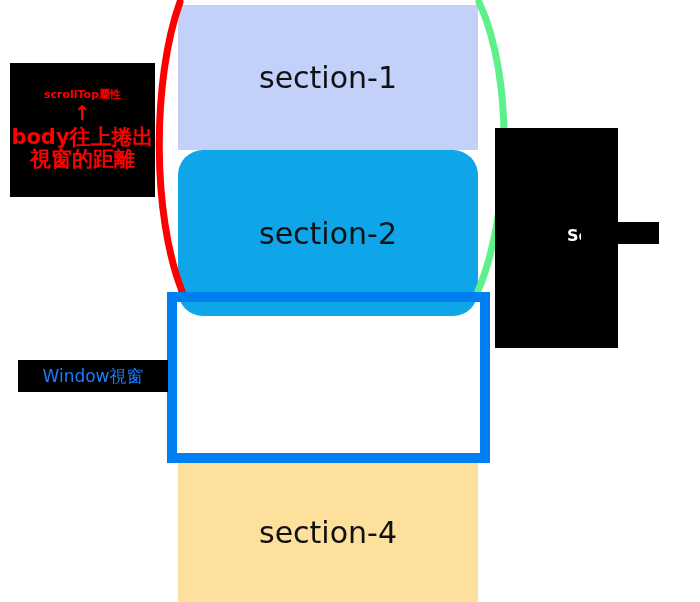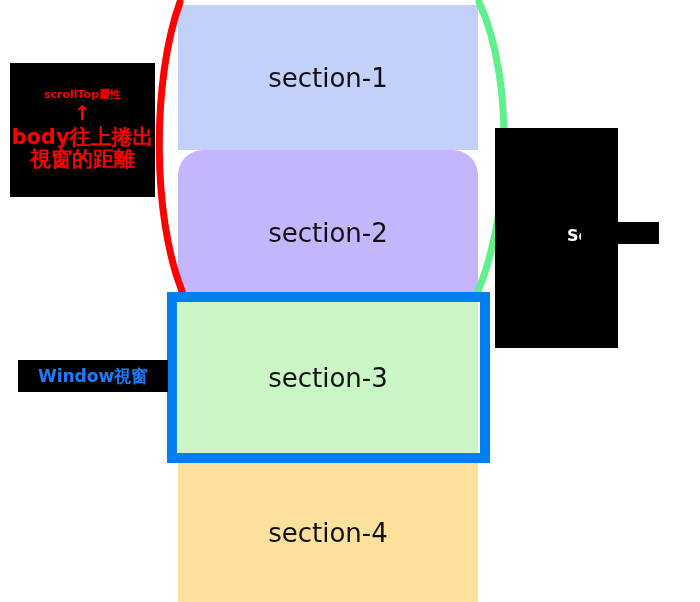--- a/index.html
+++ b/index.html
@@ -20,27 +20,27 @@
 
   
   .section {
     position: absolute;
     left: 178px;
     width: 300px;
     display: flex;
     align-items: center;
     justify-content: center;
     color: #111111;
-    font-size: 26px;
+    font-size: 30px;
     font-weight: 400;
     letter-spacing: 0px;
     box-sizing: border-box;
   }
   #sec1 { top: 5px;   height: 145px; background: #c3d1fa; }
-  #sec2 { top: 150px; height: 166px; background: #c4b5fd; border-radius: 25px; }
+  #sec2 { top: 150px; height: 166px; background: #0ea5e9; border-radius: 25px; }
   #sec3 { top: 302px; height: 151px; background: #caf5c4; }
   #sec4 { top: 463px; height: 139px; background: #fce09c; text-align: center; }
 
   
   .arc-svg {
     position: absolute;
     top: 0;
     left: 0;
     width: 700px;
     height: 602px;
@@ -131,39 +131,36 @@
     left: 18px;
     top: 360px;
     width: 150px;
     height: 32px;
     display: flex;
     align-items: center;
     justify-content: center;
   }
   #window-callout .line {
     color: #1a7cff;
-    font-weight: bold;
+    font-weight: normal;
     font-size: 17px;
     white-space: nowrap;
     line-height: 1;
   }
 </style>
 </head>
 <body>
 
 <div id="stage">
 
   <div class="section" id="sec1">
     <span>section-1</span>
   </div>
   <div class="section" id="sec2">
     <span>section-2</span>
-  </div>
-  <div class="section" id="sec3">
-    <span>section-3</span>
   </div>
   <div class="section" id="sec4">
     <span>section-4</span>
   </div>
 
   <svg class="arc-svg" viewBox="0 0 700 602" xmlns="http://www.w3.org/2000/svg">
     <path d="M 180 2 C 152 80, 152 215, 182 291" fill="none" stroke="#ff0000" stroke-width="7" stroke-linecap="round"></path>
     <path d="M 479 2 C 515 80, 510 215, 478 291" fill="none" stroke="#5ef08a" stroke-width="7" stroke-linecap="round"></path>
   </svg>
 

